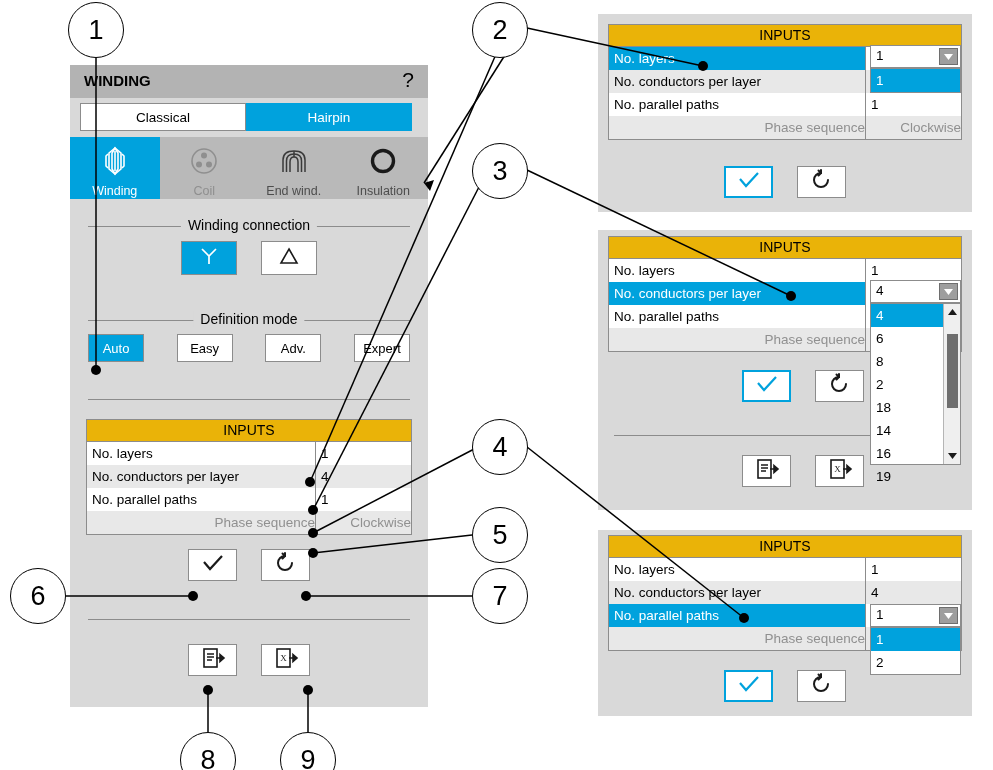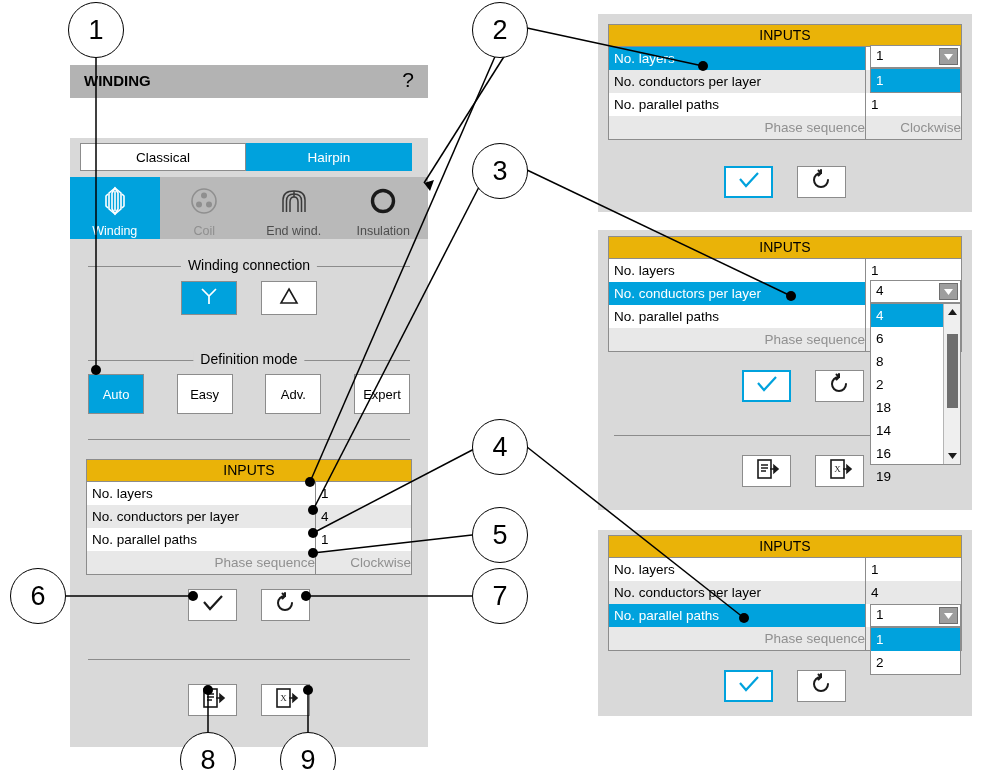--- a/index.html
+++ b/index.html
@@ -19,21 +19,21 @@
   .row.sel{background:#00a2dd;color:#ffffff;}
   .row.sel .val{color:#000;background:#ffffff;}
   .row.dim{color:#909090;text-align:right;}
   .row.dim .val{color:#909090;}
 
   
   #app{left:70px;top:65px;width:358px;height:642px;}
   #titlebar{height:33px;background:#b3b3b3;position:relative;}
   #titlebar .t{position:absolute;left:14px;top:7px;font-size:15px;font-weight:bold;color:#000;}
   #titlebar .q{position:absolute;right:14px;top:3px;font-size:21px;color:#000;}
-  #segmented{display:flex;padding:5px 16px 6px 10px;background:#d9d9d9;margin-top:40px;}
+  #segmented{display:flex;padding:5px 16px 6px 10px;background:#d9d9d9;}
   #segmented div{flex:1;height:28px;line-height:28px;text-align:center;font-size:13.5px;
                  border:1px solid #8c8c8c;box-sizing:border-box;}
   .seg-off{background:#ffffff;color:#000;}
   .seg-on{background:#00a2dd;color:#ffffff;border-color:#00a2dd !important;}
   #tabbar{display:flex;height:62px;background:#b9b9b9;}
   .tab{width:25%;display:flex;flex-direction:column;align-items:center;justify-content:flex-start;
        padding-top:7px;box-sizing:border-box;}
   .tab .tl{font-size:12.5px;margin-top:2px;}
   .tab.on{background:#00a2dd;}
   .tab.on .tl{color:#ffffff;}
@@ -42,21 +42,21 @@
   #body{background:#d9d9d9;height:calc(642px - 33px - 39px - 62px);position:relative;}
 
   .fieldset{position:absolute;left:18px;right:18px;}
   .fsline{position:relative;height:1px;background:#8c8c8c;top:9px;}
   .fslabel{position:absolute;left:50%;transform:translateX(-50%);top:0;background:#d9d9d9;
            padding:0 7px;font-size:14px;color:#000;}
   .btnrow{position:absolute;display:flex;gap:24px;}
   .sqbtn{border:1px solid #8c8c8c;background:#ffffff;display:flex;align-items:center;
          justify-content:center;box-sizing:border-box;}
   .sqbtn.on{background:#00a2dd;border-color:#8c8c8c;}
-  .modebtn{width:56px;height:40px;border:1px solid #8c8c8c;background:#ffffff;
+  .modebtn{width:56px;height:28px;border:1px solid #8c8c8c;background:#ffffff;
            font-size:13px;display:flex;align-items:center;justify-content:center;box-sizing:border-box;}
   .modebtn.on{background:#00a2dd;color:#ffffff;}
   .hr{position:absolute;left:18px;right:18px;height:1px;background:#8c8c8c;}
   .iconbtn{width:49px;height:32px;border:1px solid #8c8c8c;background:#ffffff;
            display:flex;align-items:center;justify-content:center;box-sizing:border-box;}
   .iconbtn.accent{border:2px solid #00a2dd;}
 
   
   .rpanel{position:absolute;background:#d9d9d9;}
   .dd-closed{position:relative;background:#ffffff;border:1px solid #8c8c8c;box-sizing:border-box;}

